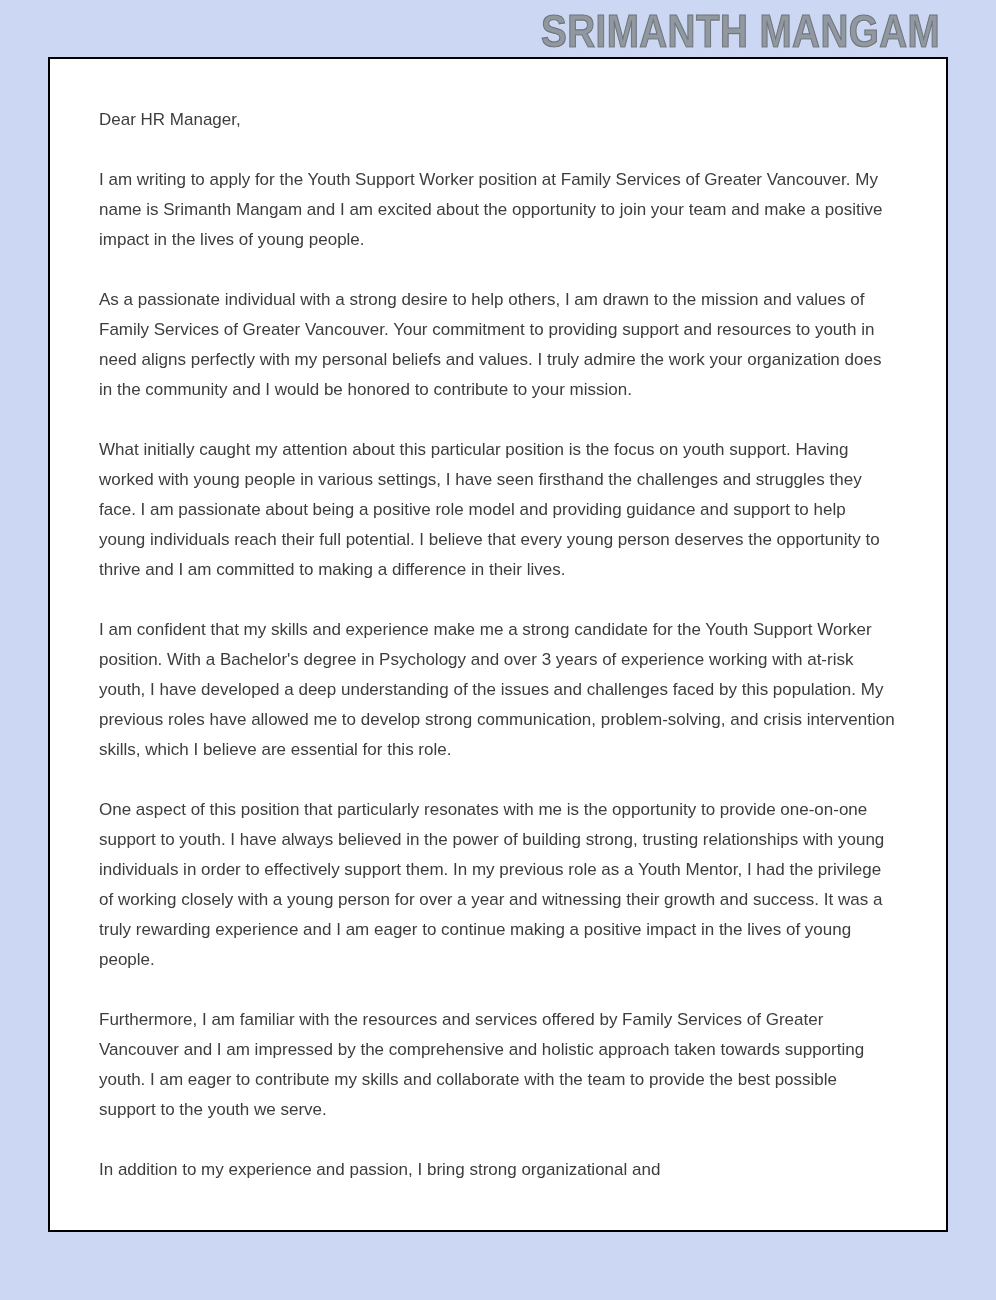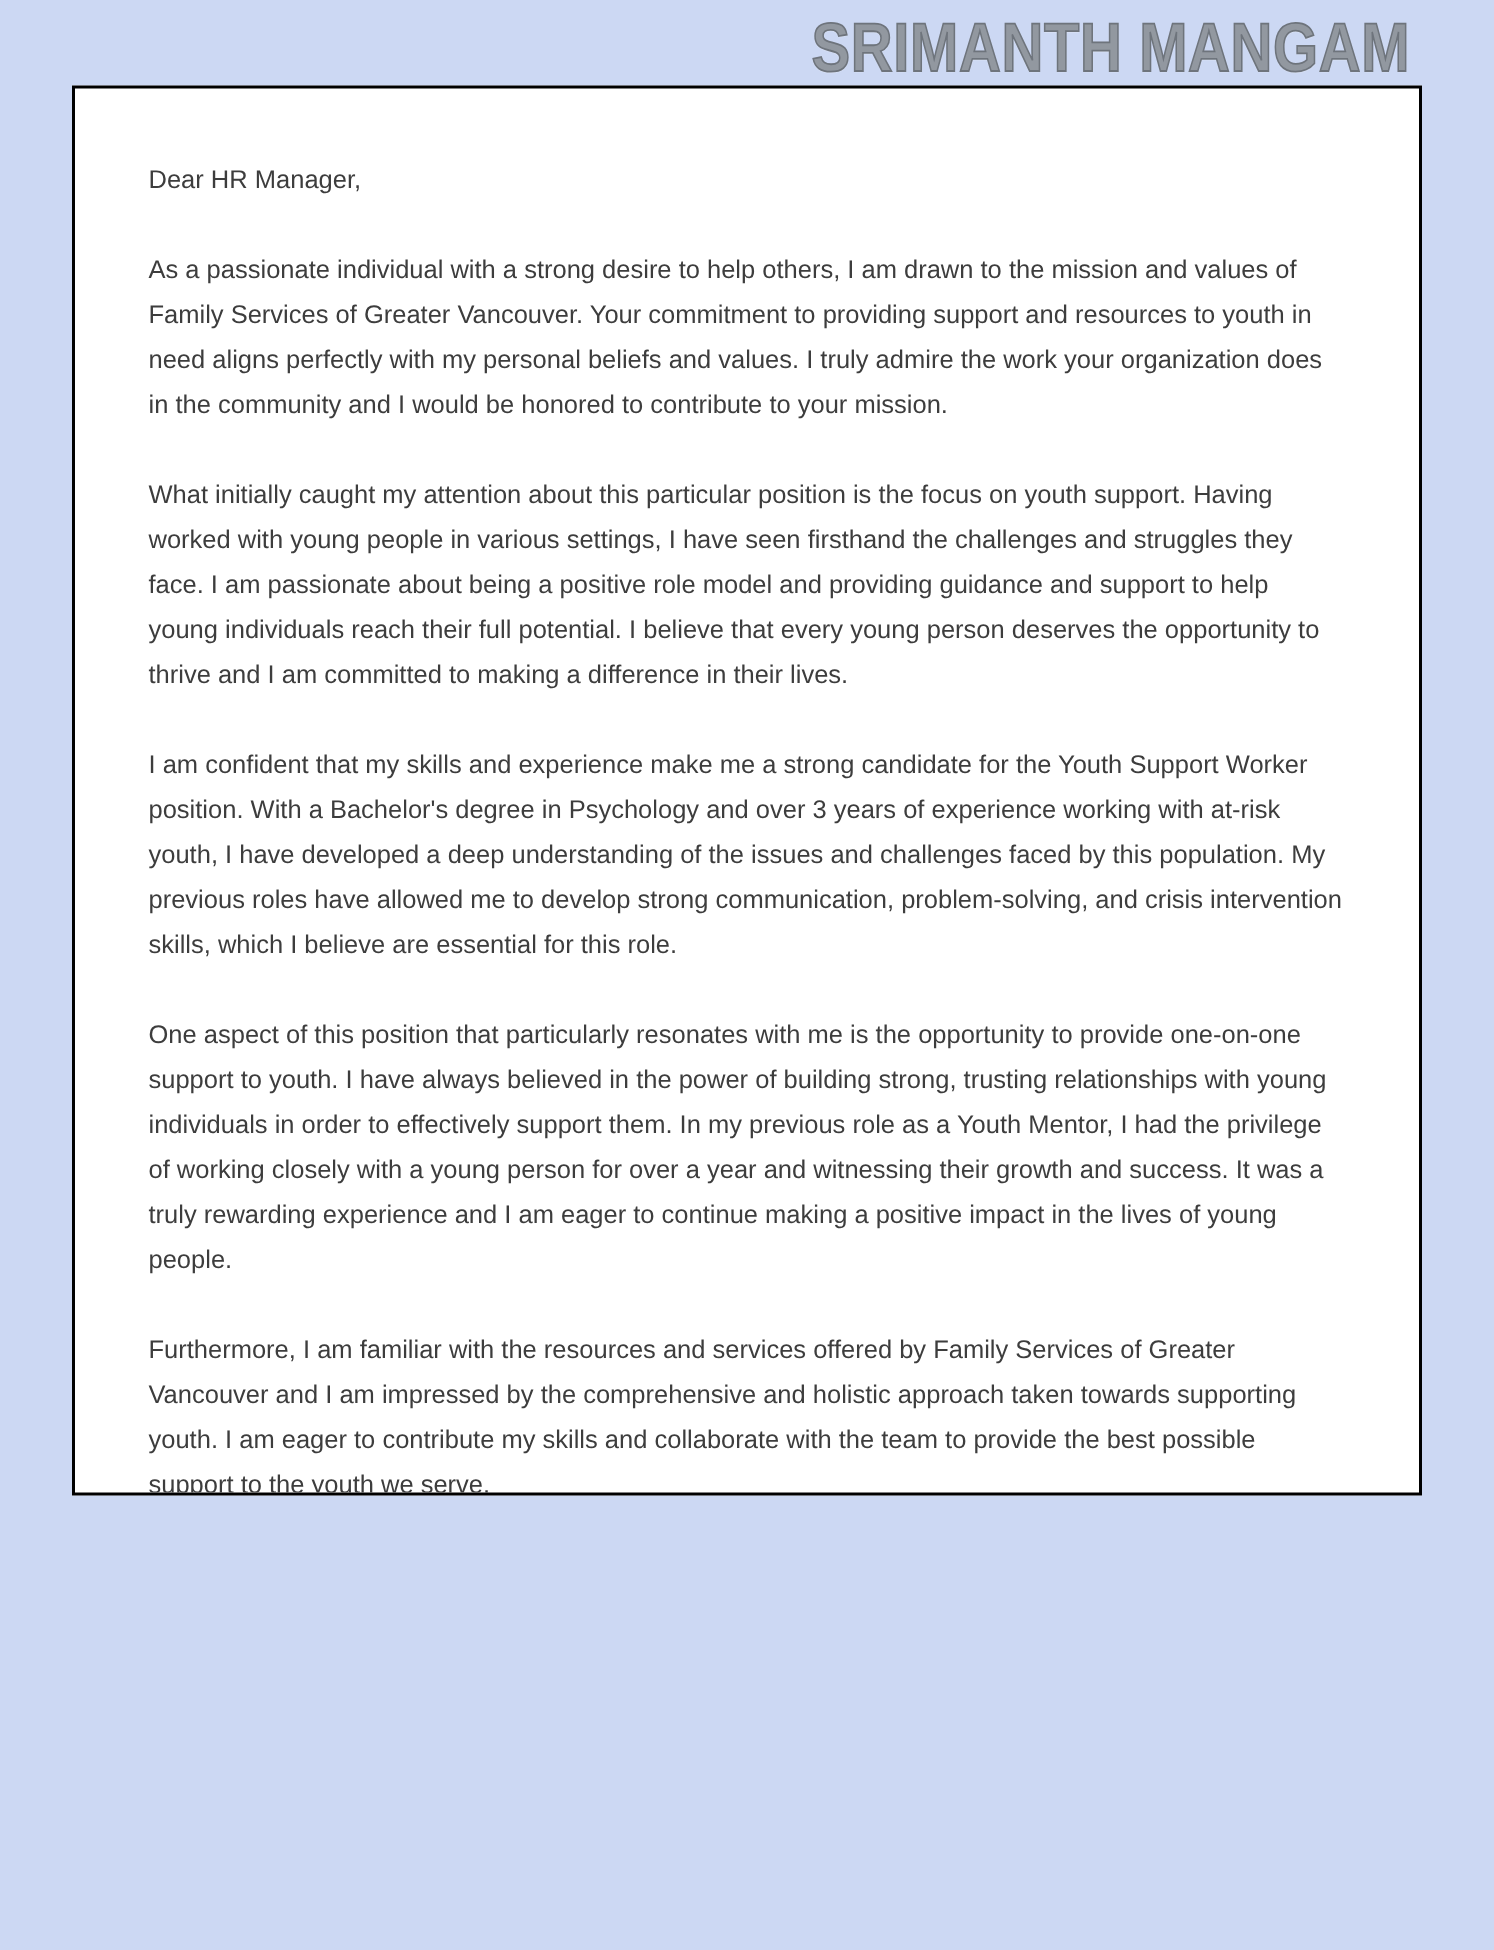--- a/index.html
+++ b/index.html
@@ -24,21 +24,21 @@
     text-shadow: 0 1px 1px rgba(255,255,255,0.6);
     transform: scaleX(0.84);
     transform-origin: right center;
     white-space: nowrap;
   }
   .page {
     position: absolute;
     left: 48px;
     top: 57px;
     width: 900px;
-    height: 940px;
+    height: 1175px;
     background: #ffffff;
     border: 2px solid #000000;
     padding: 46px 50px 0 49px;
     overflow: hidden;
   }
   .letter p {
     margin: 0 0 30px 0;
     font-size: 17px;
     line-height: 30px;
     color: #3d3d3d;
@@ -53,20 +53,21 @@
   }
 </style>
 </head>
 <body>
 
 <div class="header-name">SRIMANTH MANGAM</div>
 
 <div class="page">
   <div class="letter">
     <p>Dear HR Manager,</p>
+    <p>I am writing to apply for the Youth Support Worker position at Family Services of Greater Vancouver. My name is Srimanth Mangam and I am excited about the opportunity to join your team and make a positive impact in the lives of young people.</p>
     <p>As a passionate individual with a strong desire to help others, I am drawn to the mission and values of Family Services of Greater Vancouver. Your commitment to providing support and resources to youth in need aligns perfectly with my personal beliefs and values. I truly admire the work your organization does in the community and I would be honored to contribute to your mission.</p>
     <p>What initially caught my attention about this particular position is the focus on youth support. Having worked with young people in various settings, I have seen firsthand the challenges and struggles they face. I am passionate about being a positive role model and providing guidance and support to help young individuals reach their full potential. I believe that every young person deserves the opportunity to thrive and I am committed to making a difference in their lives.</p>
     <p>I am confident that my skills and experience make me a strong candidate for the Youth Support Worker position. With a Bachelor's degree in Psychology and over 3 years of experience working with at-risk youth, I have developed a deep understanding of the issues and challenges faced by this population. My previous roles have allowed me to develop strong communication, problem-solving, and crisis intervention skills, which I believe are essential for this role.</p>
     <p>One aspect of this position that particularly resonates with me is the opportunity to provide one-on-one support to youth. I have always believed in the power of building strong, trusting relationships with young individuals in order to effectively support them. In my previous role as a Youth Mentor, I had the privilege of working closely with a young person for over a year and witnessing their growth and success. It was a truly rewarding experience and I am eager to continue making a positive impact in the lives of young people.</p>
     <p>Furthermore, I am familiar with the resources and services offered by Family Services of Greater Vancouver and I am impressed by the comprehensive and holistic approach taken towards supporting youth. I am eager to contribute my skills and collaborate with the team to provide the best possible support to the youth we serve.</p>
     <p>In addition to my experience and passion, I bring strong organizational and</p>
   </div>
   <div class="watermark">Lazyapply.com</div>
 </div>
 

